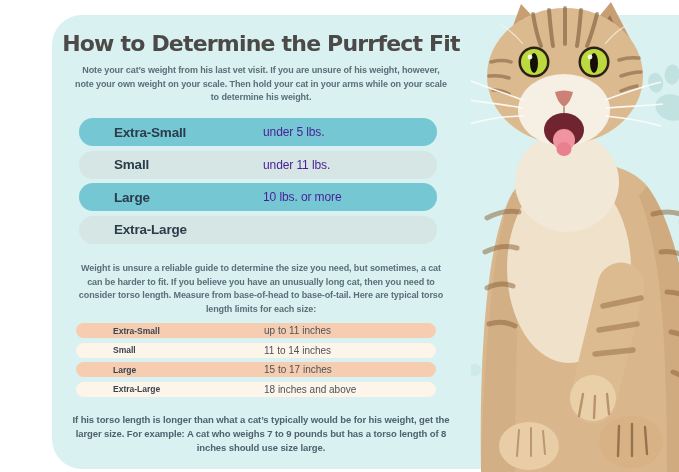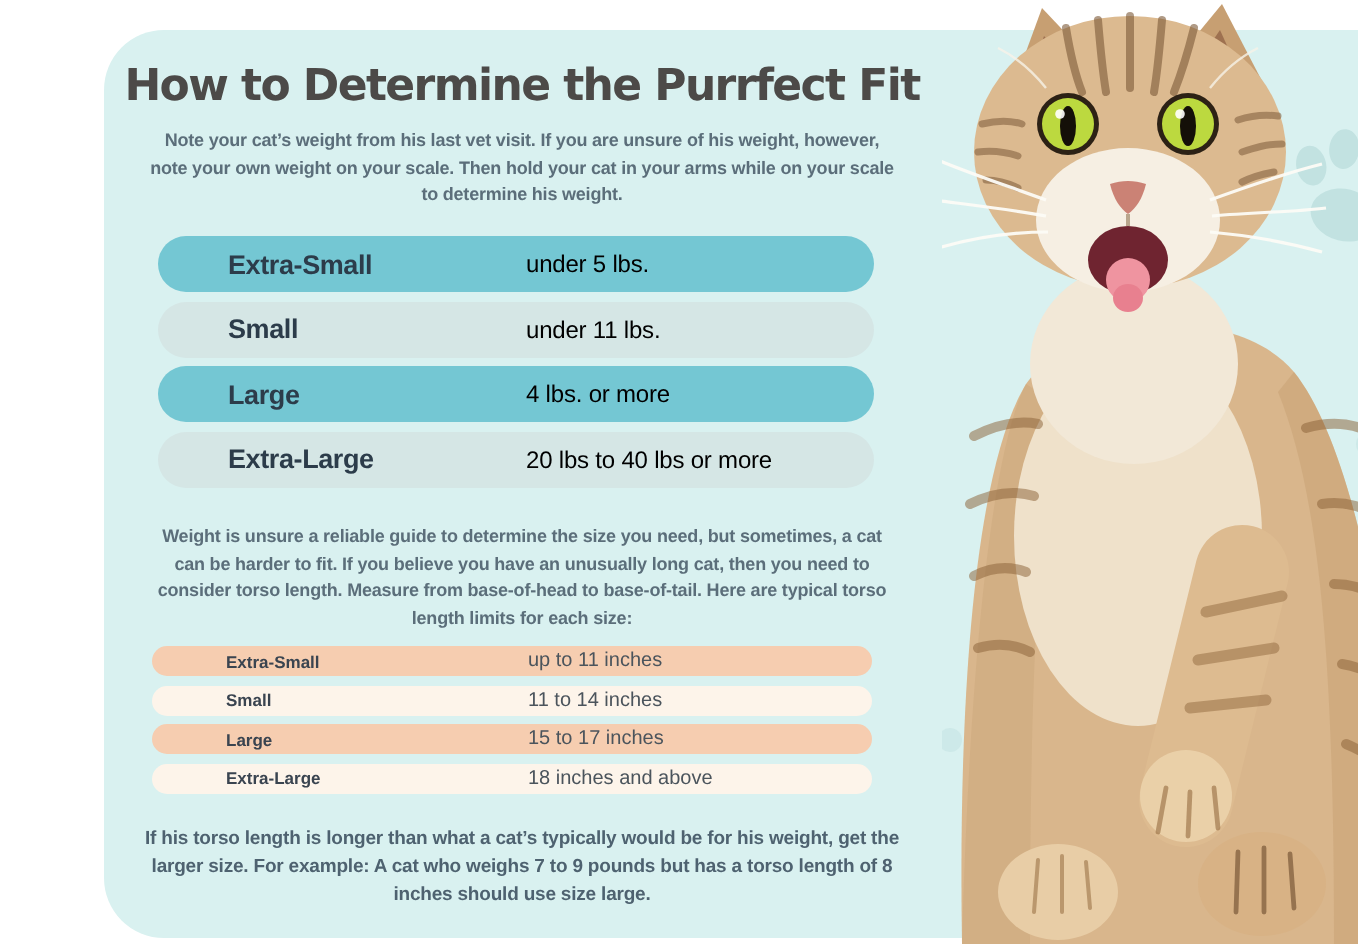--- a/index.html
+++ b/index.html
@@ -19,21 +19,21 @@
         font-size:9.5px;line-height:14px;}
   
   .wtable{position:absolute;left:32px;top:118px;width:358px;}
   .wrow{height:28px;border-radius:15px;margin-bottom:4.5px;position:relative;
         display:flex;align-items:center;}
   .wrow.teal{background:#74c7d3;}
   .wrow.muted{background:#d5e6e5;}
   .wrow .size{margin-left:35px;font-size:13.5px;font-weight:bold;color:#2c3c4a;
         letter-spacing:-0.2px;}
   .wrow .limit{position:absolute;left:184px;font-size:12px;font-weight:500;
-        color:#000000;letter-spacing:-0.1px;}
+        color:#4c1d95;letter-spacing:-0.1px;}
   
   .ttable{position:absolute;left:29px;top:323px;width:360px;}
   .trow{height:15px;border-radius:8px;margin-bottom:4.5px;position:relative;
         display:flex;align-items:center;}
   .trow.peach{background:#f6cdb0;}
   .trow.cream{background:#fdf4ea;}
   .trow .size{margin-left:37px;font-size:8.5px;font-weight:bold;color:#3a4450;}
   .trow .limit{position:absolute;left:188px;font-size:10px;color:#4b545c;}
   
   .cat-wrap{position:absolute;right:0;top:0;width:255px;height:472px;}
@@ -53,25 +53,24 @@
     <div class="wrow teal">
       <span class="size">Extra-Small</span>
       <span class="limit">under 5 lbs.</span>
     </div>
     <div class="wrow muted">
       <span class="size">Small</span>
       <span class="limit">under 11 lbs.</span>
     </div>
     <div class="wrow teal">
       <span class="size">Large</span>
-      <span class="limit">4 lbs. or more</span>
+      <span class="limit">10 lbs. or more</span>
     </div>
     <div class="wrow muted">
       <span class="size">Extra-Large</span>
-      <span class="limit">20 lbs to 40 lbs or more</span>
     </div>
   </div>
 
   <div class="para torso-intro">Weight is unsure a reliable guide to determine the size you need, but sometimes, a cat can be harder to fit. If you believe you have an unusually long cat, then you need to consider torso length. Measure from base-of-head to base-of-tail. Here are typical torso length limits for each size:</div>
 
   <div class="ttable">
     <div class="trow peach">
       <span class="size">Extra-Small</span>
       <span class="limit">up to 11 inches</span>
     </div>

